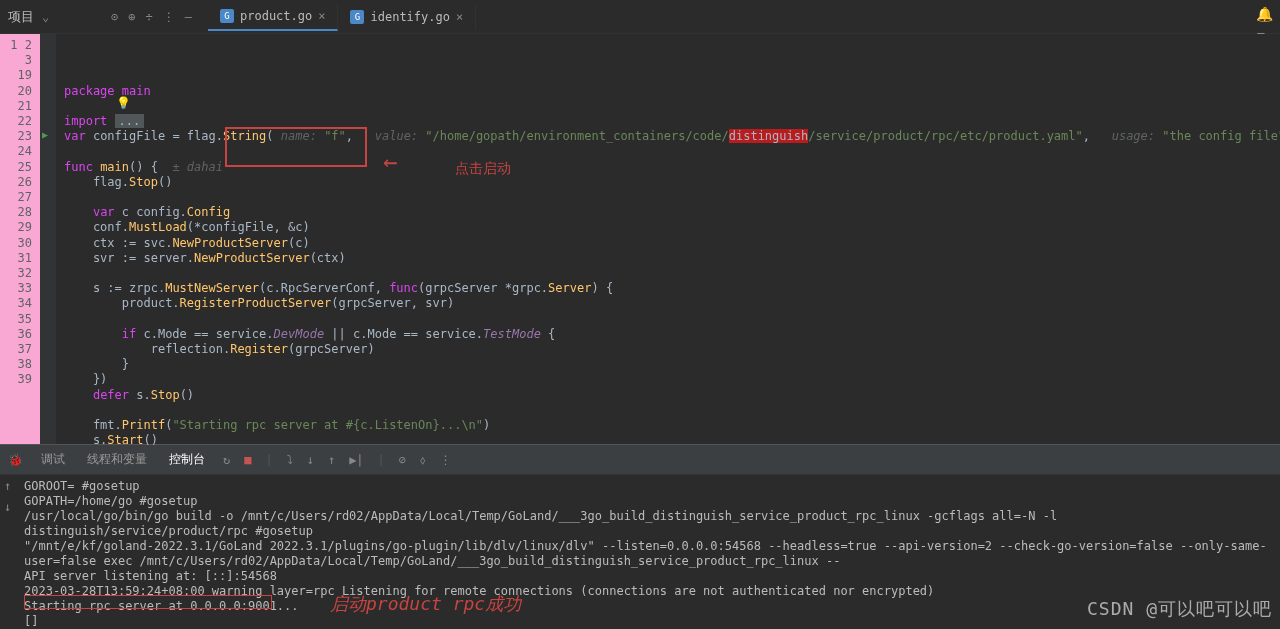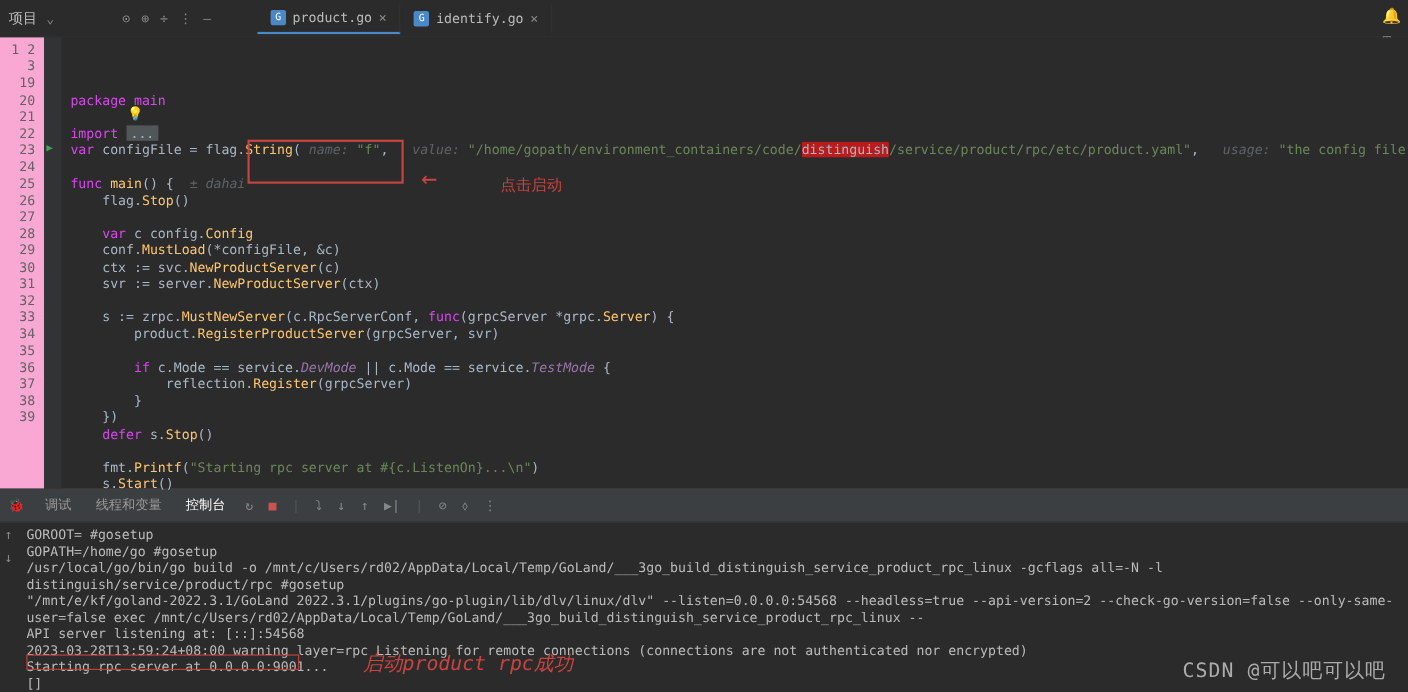--- a/index.html
+++ b/index.html
@@ -1,17 +1,17 @@
 <!DOCTYPE html>
 <html><head>
 <meta charset="utf-8">
 <style>
 * { margin: 0; padding: 0; box-sizing: border-box; font-family: "Microsoft YaHei", monospace; }
 body { background: #2b2b2b; color: #a9b7c6; font-size: 12px; width: 1280px; height: 629px; overflow: hidden; position: relative; }
-.top-bar { height: 34px; display: flex; border-bottom: 1px solid #323232; gap: 26px; }
+.top-bar { height: 34px; display: flex; border-bottom: 1px solid #323232; }
 .sidebar-header { width: 200px; display: flex; align-items: center; padding: 0 8px; gap: 8px; }
 .project-label { color: #bbb; font-size: 13px; }
 .sidebar-icons { margin-left: auto; display: flex; gap: 10px; color: #888; }
 .tabs { display: flex; align-items: center; padding-left: 8px; }
 .tab { display: flex; align-items: center; gap: 6px; padding: 6px 12px; border-right: 1px solid #323232; color: #bbb; cursor: pointer; }
 .tab.active { border-bottom: 2px solid #4a88c7; }
 .tab-close { color: #888; }
 .main { display: flex; height: 410px; }
 .tree { width: 200px; overflow-y: auto; padding: 4px 0; background: #3c3f41; }
 .file-icon { width: 14px; height: 14px; border-radius: 2px; display: inline-flex; align-items: center; justify-content: center; font-size: 9px; }
@@ -32,21 +32,21 @@
 .bottom-panel { height: 185px; border-top: 1px solid #555; display: flex; flex-direction: column; background: #2b2b2b; }
 .panel-tabs { display: flex; align-items: center; padding: 4px 8px; gap: 14px; border-bottom: 1px solid #323232; background: #3c3f41; }
 .panel-tab { color: #999; cursor: pointer; padding: 2px 4px; }
 .panel-tab.active { color: #fff; }
 .panel-icon { color: #888; cursor: pointer; }
 .panel-icon.red { color: #c75450; }
 .console { flex: 1; padding: 4px 8px 4px 24px; font-family: Consolas, monospace; font-size: 12px; line-height: 15px; white-space: pre-wrap; color: #bbb; overflow: hidden; position: relative; }
 .console-side { position: absolute; left: 4px; top: 4px; display: flex; flex-direction: column; gap: 6px; color: #888; }
 .red-box2 { position: absolute; border: 1px solid #c74440; left: 24px; bottom: 20px; width: 248px; height: 14px; pointer-events: none; }
 .red-text2 { position: absolute; left: 330px; bottom: 18px; color: #c74440; font-size: 18px; pointer-events: none; font-style: italic; }
-.watermark { position: absolute; right: 20px; bottom: 8px; color: #ccc; font-size: 18px; opacity: 0.8; letter-spacing: 1px; }
+.watermark { position: absolute; right: 8px; bottom: 8px; color: #ccc; font-size: 18px; opacity: 0.8; letter-spacing: 1px; }
 .right-icons { position: absolute; right: 6px; top: 6px; color: #888; font-size: 14px; display: flex; flex-direction: column; gap: 6px; }
 .hl-line { position: absolute; left: 0; right: 0; height: 15px; background: #323232; z-index: -1; }
 .bulb { color: #ffc66d; position: absolute; left: 60px; }
 </style>
 </head>
 <body>
 
 <div class="top-bar">
   <div class="sidebar-header">
     <span class="project-label">项目</span>

